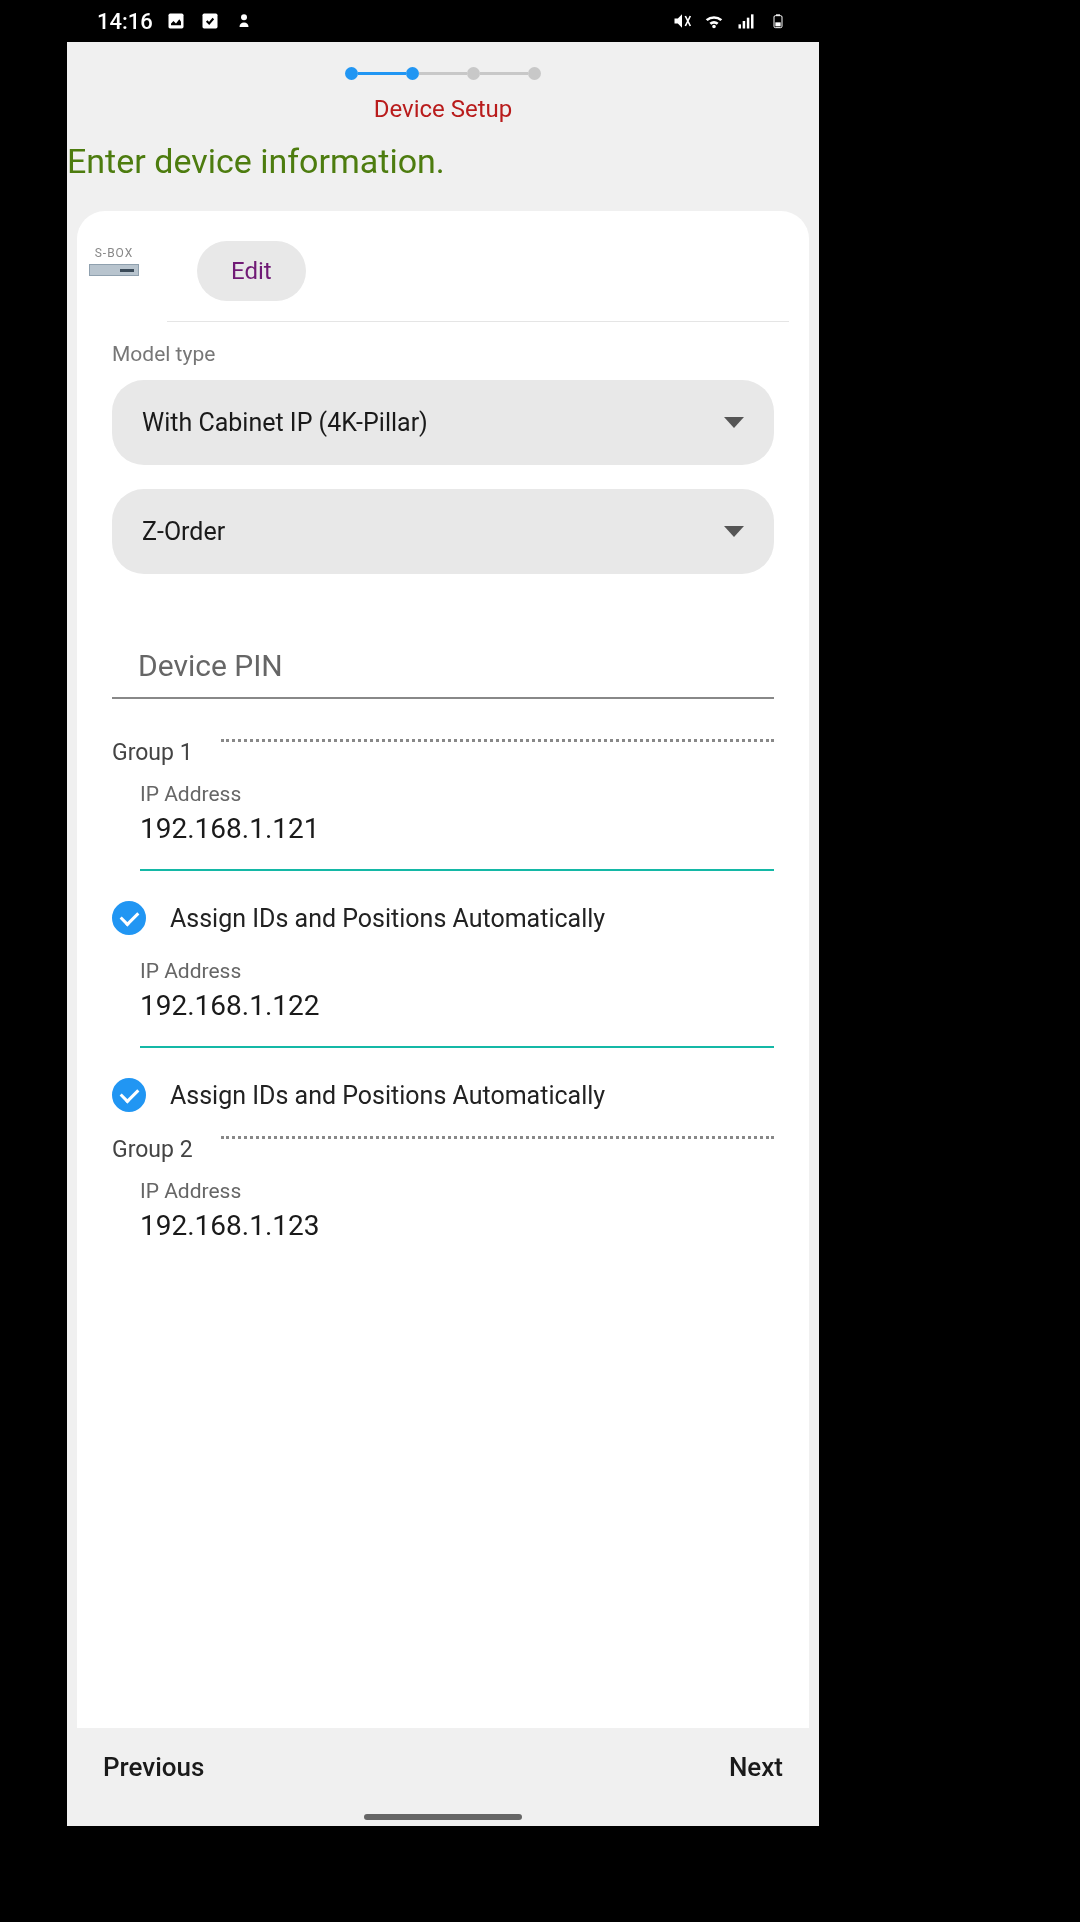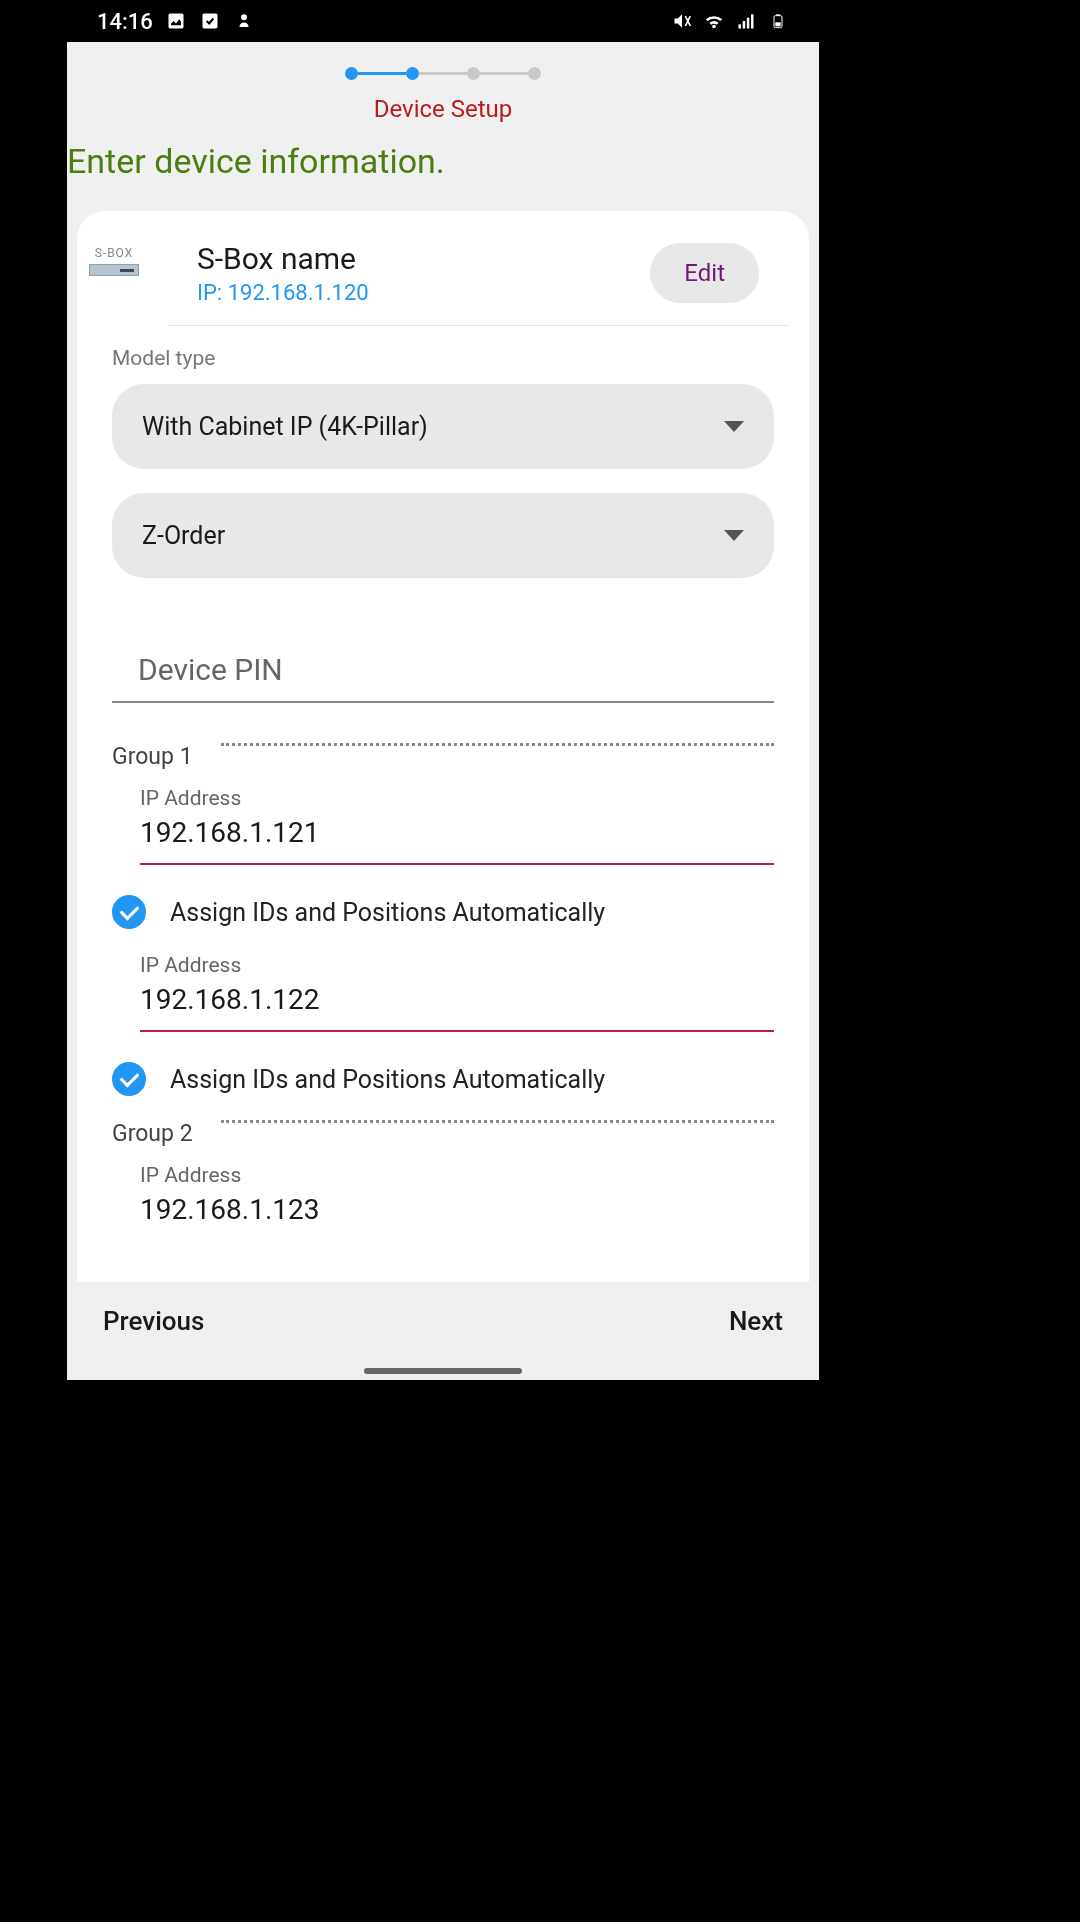--- a/index.html
+++ b/index.html
@@ -12,21 +12,21 @@
       background: #000;
       width: 1080px;
       height: 1922px;
       position: relative;
     }
     .frame {
       position: absolute;
       left: 67px;
       top: 0;
       width: 752px;
-      height: 1380px;
+      height: 1826px;
       background: #000;
     }
     .status-bar {
       height: 42px;
       background: #000;
       color: #fff;
       display: flex;
       justify-content: space-between;
       align-items: center;
       padding: 0 30px;
@@ -256,22 +256,22 @@
       margin-bottom: 30px;
     }
     .ip-label {
       font-size: 21px;
       color: #666;
       margin-bottom: 6px;
     }
     .ip-value {
       font-size: 28px;
       color: #1a1a1a;
-      padding-bottom: 14px;
-      border-bottom: 2px solid #be185d;
+      padding-bottom: 24px;
+      border-bottom: 2px solid #14b8a6;
     }
     .footer {
       background: #f0f0f0;
       display: flex;
       justify-content: space-between;
       padding: 24px 36px;
       font-size: 26px;
       font-weight: 500;
       color: #1a1a1a;
     }
@@ -358,26 +358,20 @@
     </div>
     <div class="setup-label">Device Setup</div>
     <div class="setup-title">Enter device information.</div>
 
     <div class="card">
       <div class="device-header">
         <div class="device-icon-wrap">
           <div class="device-icon-label">S-BOX</div>
           <div class="device-icon-box"></div>
         </div>
-        <div class="device-info">
-          <div class="device-name">S-Box name</div>
-          <div class="device-ip">
-            <span>IP: </span><span>192.168.1.120</span>
-          </div>
-        </div>
         <button class="edit-btn">Edit</button>
       </div>
 
       <div class="form-section">
         <div class="field-label">Model type</div>
         <div class="select-box">
           <span>With Cabinet IP (4K-Pillar)</span>
           <div class="dropdown-arrow"></div>
         </div>
 

